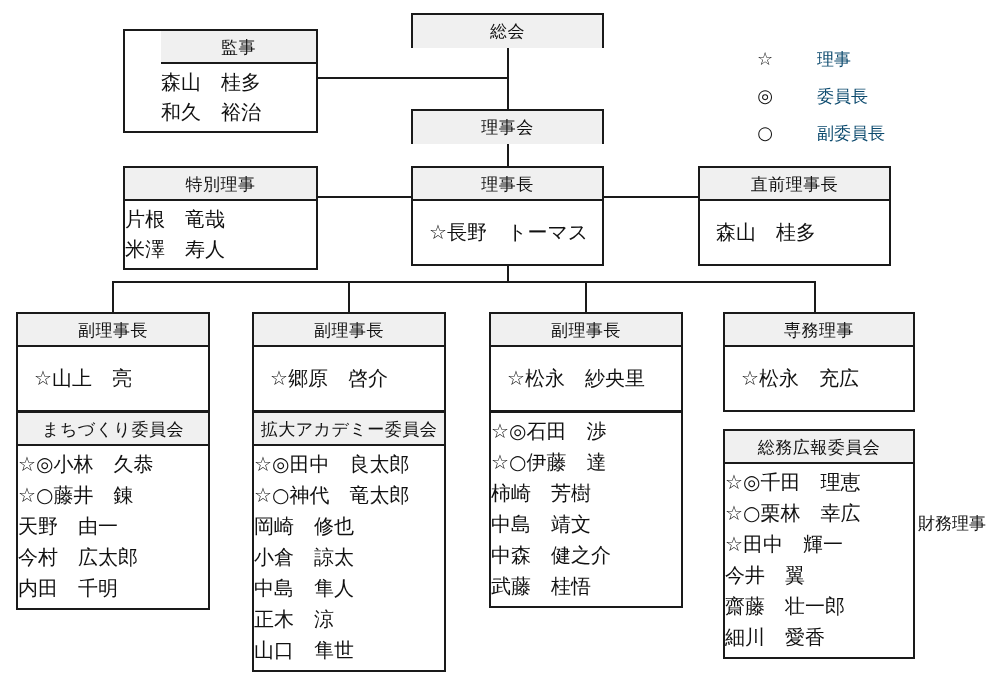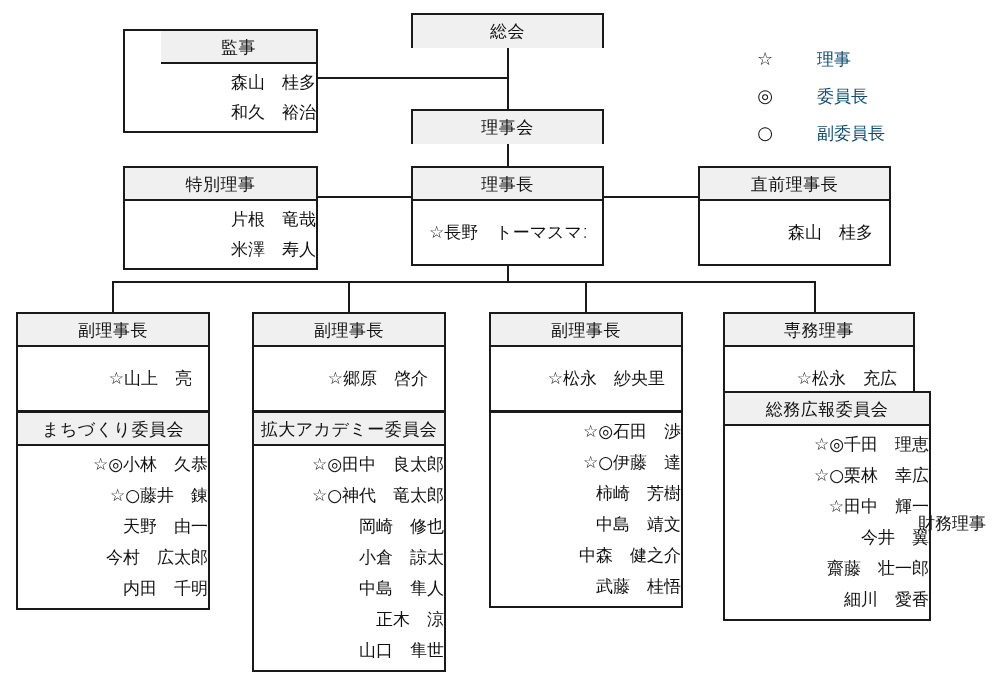--- a/index.html
+++ b/index.html
@@ -40,22 +40,22 @@
   }
   .node.solo .hdr {
     border-bottom: none;
   }
   .node .body {
     box-sizing: border-box;
     padding: 3px 0 4px 0;
     background: #ffffff;
   }
   .node .row {
-    text-align: right;
-    font-size: 17px;
+    text-align: left;
+    font-size: 20px;
     line-height: 30px;
     height: 30px;
     color: #111111;
     white-space: nowrap;
     overflow: hidden;
   }
   .node.officer .body { padding: 16px; }
   .node.officer .row { line-height: 31px; height: 31px; }
 
   .node.committee .row { line-height: 31px; height: 31px; }
@@ -231,21 +231,21 @@
     <div class="body">
       <div class="row">☆◎石田　渉</div>
       <div class="row">☆○伊藤　達</div>
       <div class="row">柿崎　芳樹</div>
       <div class="row">中島　靖文</div>
       <div class="row">中森　健之介</div>
       <div class="row">武藤　桂悟</div>
     </div>
   </div>
 
-  <div class="node committee" style="left:723px; top:391px; width:208px;">
+  <div class="node committee" style="left:723px; top:429px; width:192px;">
     <div class="hdr">総務広報委員会</div>
     <div class="body">
       <div class="row">☆◎千田　理恵</div>
       <div class="row">☆○栗林　幸広</div>
       <div class="row">☆田中　輝一</div>
       <div class="row">今井　翼</div>
       <div class="row">齋藤　壮一郎</div>
       <div class="row">細川　愛香</div>
     </div>
   </div>

